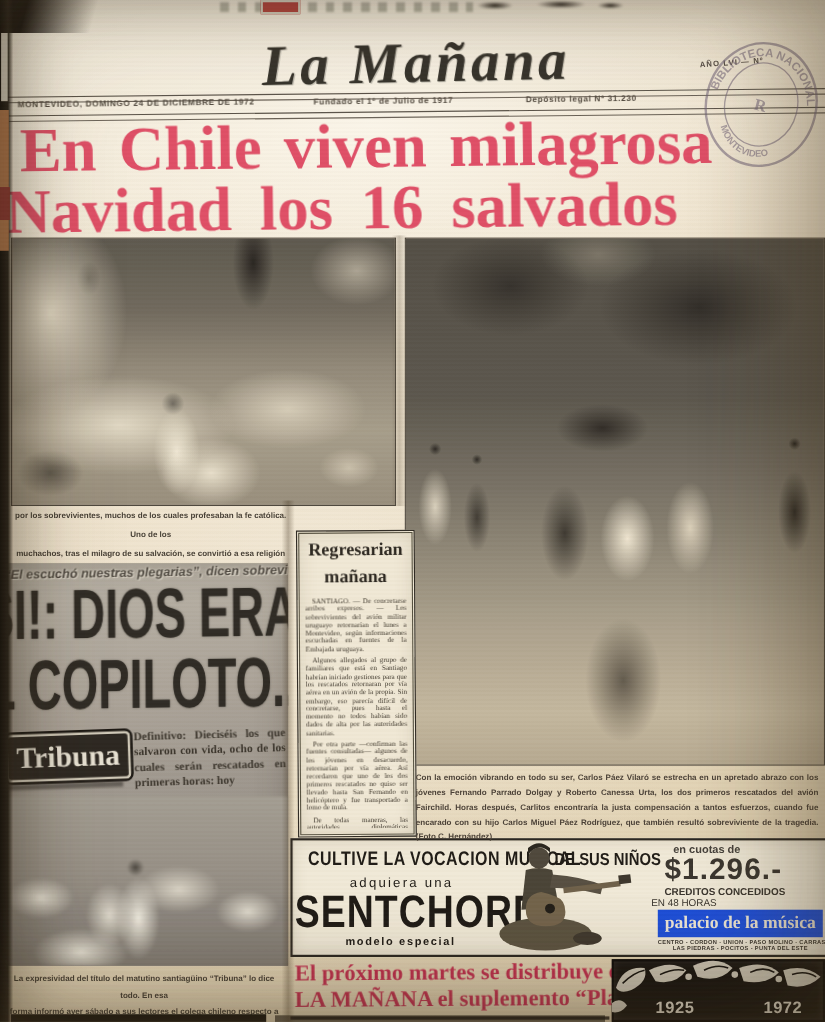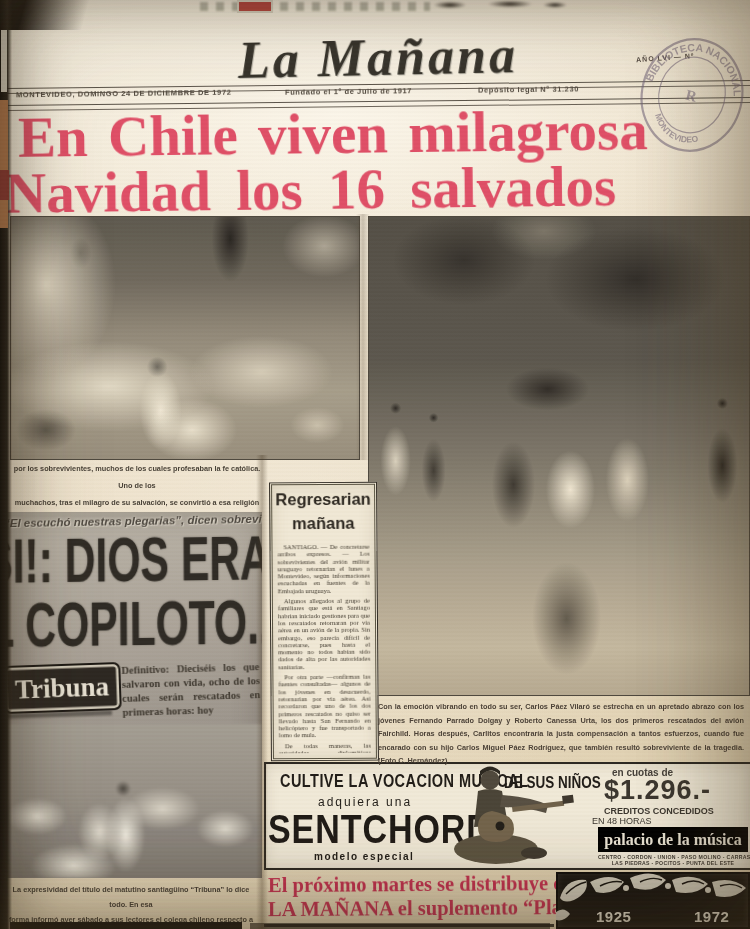--- a/index.html
+++ b/index.html
@@ -98,40 +98,40 @@
       radial-gradient(ellipse 52px 30px at 62% 55%, rgba(232,226,211,.8), transparent 72%),
       radial-gradient(ellipse 40px 26px at 86% 68%, rgba(236,231,217,.85), transparent 72%),
       radial-gradient(ellipse 60px 30px at 28% 92%, rgba(242,238,225,.9), transparent 72%),
       radial-gradient(circle 10px at 47% 42%, rgba(40,36,30,.7), transparent 80%),
       radial-gradient(ellipse 26px 50px at 48% 72%, rgba(245,241,228,.95), transparent 75%),
       linear-gradient(180deg,#a39d92 0%,#968f85 45%,#8a847c 75%,#807a72 100%);}
   
   #sidebar-box{left:270px;top:482px;width:106px;height:277px;background:#f0e8d5;
     border:1.5px solid #2e2922;box-shadow:inset 0 0 0 1px #f0e8d5, inset 0 0 0 2px #55503f, inset 0 0 18px rgba(90,70,40,.18);
     z-index:9;transform:rotate(-.4deg);}
-  .sb-title{width:100%;text-align:center;font-family:Liberation Sans, sans-serif;font-weight:bold;
+  .sb-title{width:100%;text-align:center;font-family:Liberation Serif, serif;font-weight:bold;
     font-size:16.5px;color:#2c2720;filter:blur(.25px);}
   #sb-body{left:7px;top:60px;width:92px;height:210px;overflow:hidden;font-family:"Liberation Serif",serif;
     font-size:6.5px;line-height:7.3px;color:#3e372c;text-align:justify;filter:blur(.3px);}
   #sb-body p{margin:0 0 3px 0;text-indent:6px;}
   
   #ad-box{left:264px;top:762px;width:486px;height:104px;background:#f0e9d7;border:2.5px solid #2a2620;
     z-index:9;box-shadow:inset 0 0 14px rgba(80,60,35,.15);}
   .adt{position:absolute;color:#1f1b16;white-space:nowrap;}
   #ad-cultive{left:14px;top:7px;font-size:16.5px;font-weight:900;transform:scale(.88,1.08);transform-origin:left top;letter-spacing:.5px;}
   #ad-ninos{left:238px;top:9px;font-size:15px;font-weight:900;transform:scale(.9,1.05);transform-origin:left top;z-index:3;}
   #ad-adquiera{left:52px;top:31px;font-size:12px;font-weight:normal;letter-spacing:2px;}
   #ad-brand{left:2px;top:42px;font-size:37px;font-weight:900;transform:scale(.92,1.12);transform-origin:left top;letter-spacing:1px;}
   #ad-modelo{left:48px;top:87px;font-size:10px;font-weight:bold;letter-spacing:1.5px;}
   #guitar-boy{left:176px;top:1px;width:140px;height:100px;filter:blur(.45px) sepia(.2);z-index:2;}
   #ad-cuotas{left:346px;top:3px;font-size:10px;font-weight:bold;color:#45403a;text-align:center;}
   #ad-price{left:338px;top:11px;font-size:27px;font-weight:900;color:#3a352e;letter-spacing:1px;filter:blur(.3px);}
   #ad-credit1{left:338px;top:42px;font-size:9px;font-weight:800;color:#3a352e;}
   #ad-credit2{left:326px;top:52px;font-size:9px;font-weight:400;color:#3a352e;}
-  #palacio{left:332px;top:63px;width:150px;height:25px;background:#000000;display:flex;align-items:center;justify-content:center;
+  #palacio{left:332px;top:63px;width:150px;height:25px;background:#1d4ed8;display:flex;align-items:center;justify-content:center;
     font-family:"Liberation Serif",serif;font-weight:bold;font-size:16px;color:#ece6d6;filter:blur(.2px);}
   .branches{left:332px;width:150px;font-size:5.2px;font-weight:bold;color:#3e3931;text-align:center;letter-spacing:.3px;white-space:nowrap;}
   
   .announce{font-family:"Liberation Serif",serif;font-weight:bold;font-size:20.5px;color:#c02f4e;
     white-space:nowrap;z-index:10;transform:rotate(-.4deg);filter:blur(.2px);}
   #ann-rule{left:264px;top:924px;width:290px;height:2.5px;background:#3c352c;z-index:10;}
   
   #anniv{left:556px;top:872px;width:194px;height:57px;background:#17130f;z-index:10;overflow:hidden;
     box-shadow:inset 0 0 0 2px #0d0a08, inset 0 0 10px rgba(240,235,220,.15);}
   .year{position:absolute;top:36px;font-size:15px;font-weight:bold;color:#ddd6c6;letter-spacing:.5px;}

